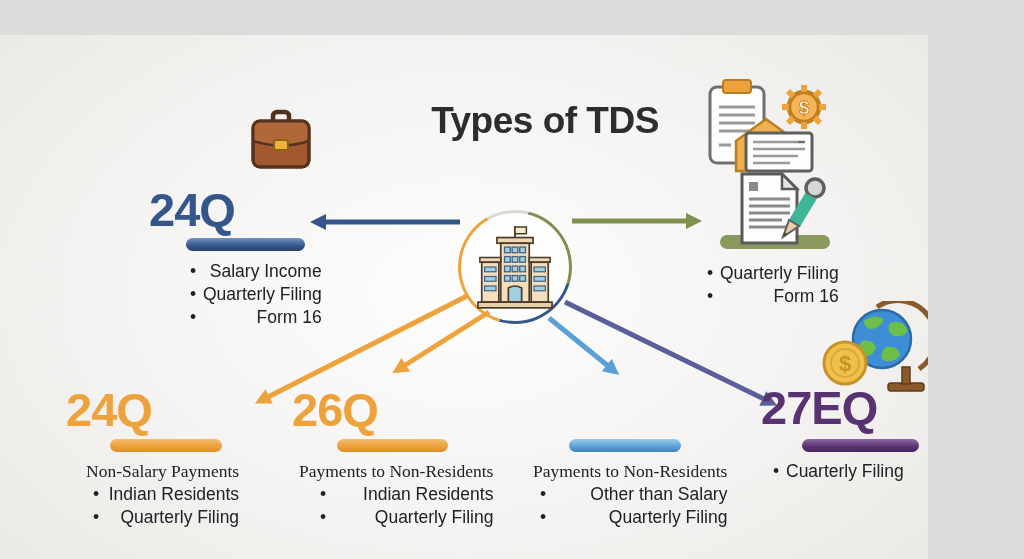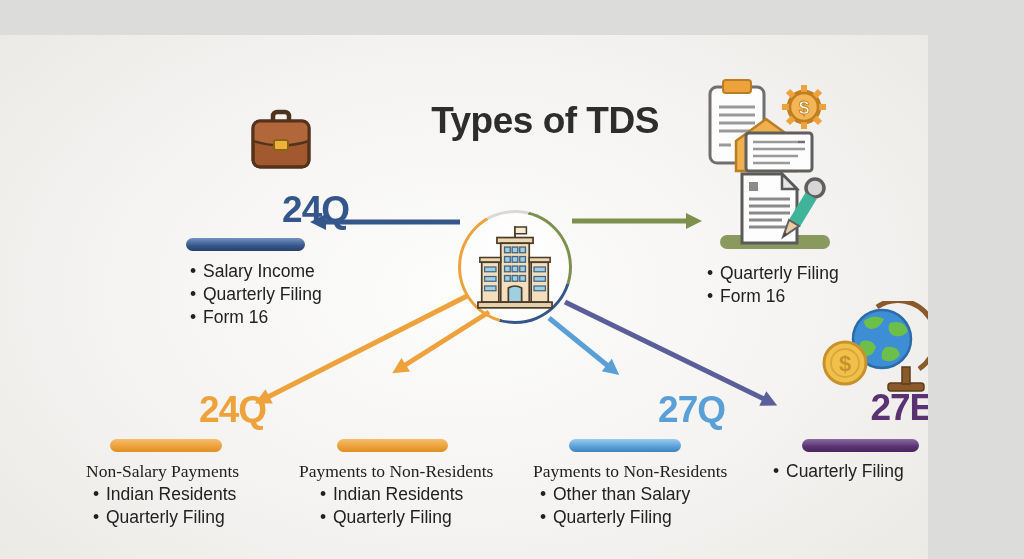--- a/index.html
+++ b/index.html
@@ -9,34 +9,34 @@
     background:radial-gradient(ellipse at 50% 46%, #fdfdfc 0%, #f4f3f1 55%, #e9e8e5 100%);
     margin-top:35px;
   }
   .stage::after{content:"";position:absolute;left:0;right:0;bottom:0;height:5px;background:#cfcecb;opacity:.55;}
   .abs{position:absolute;}
   .title{
     text-align:center;font-weight:bold;font-size:37px;line-height:39px;
     color:var(--title);letter-spacing:-.5px;
   }
   .heading{
-    text-align:right;font-weight:bold;font-size:37px;line-height:50px;letter-spacing:-1px;
+    text-align:left;font-weight:bold;font-size:47px;line-height:50px;letter-spacing:-1px;
   }
   .c-navy{color:var(--navy);}
   .c-orange{color:var(--orange);}
   .c-lightblue{color:var(--lightblue);}
   .c-purple{color:var(--purple);}
   .bar{height:13px;border-radius:7px;}
   .bar-navy{background:linear-gradient(180deg,#7393c2 0%,var(--navy) 60%,#27406a 100%);}
   .bar-orange{background:linear-gradient(180deg,#f6bd6e 0%,var(--orange) 55%,#de8f25 100%);}
   .bar-lightblue{background:linear-gradient(180deg,#9accee 0%,var(--lightblue) 60%,#3f83bd 100%);}
   .bar-purple{background:linear-gradient(180deg,#8a6ba3 0%,var(--purple) 60%,#47265c 100%);}
   .tblock{font-size:17.5px;line-height:23px;color:var(--text);white-space:nowrap;}
   .tblock .sub{margin:0 0 0 0;font-family:Liberation Serif, serif;}
-  .li{padding-left:20px;position:relative;}
+  .li{padding-left:20px;position:relative;text-align:right;}
   .li::before{content:"\2022";position:absolute;left:7px;top:0;color:var(--text);}
   .hub{
     border-radius:50%;
     background:conic-gradient(from 0deg,
       #d9d8d4 0deg 14deg,
       var(--olive) 14deg 108deg,
       var(--navy) 108deg 196deg,
       var(--orange) 196deg 330deg,
       #d9d8d4 330deg 360deg);
   }
@@ -197,28 +197,28 @@
   </svg>
 
   <div class="abs heading c-orange" style="left:66px;top:350px;width:200px;">24Q</div>
   <div class="abs bar bar-orange" style="left:110px;top:404px;width:112px;"></div>
   <div class="abs tblock" style="left:86px;top:425px;">
     <div class="sub">Non-Salary Payments</div>
     <div class="li">Indian Residents</div>
     <div class="li">Quarterly Filing</div>
   </div>
 
+  <div class="abs heading c-orange" style="left:292px;top:350px;width:200px;">26Q</div>
   <div class="abs bar bar-orange" style="left:337px;top:404px;width:111px;"></div>
   <div class="abs tblock" style="left:299px;top:425px;">
     <div class="sub">Payments to Non-Residents</div>
     <div class="li" style="margin-left:14px;">Indian Residents</div>
     <div class="li" style="margin-left:14px;">Quarterly Filing</div>
   </div>
 
-  <div class="abs heading c-lightblue" style="left:525px;top:350px;width:200px;">27Q</div>
   <div class="abs bar bar-lightblue" style="left:569px;top:404px;width:112px;"></div>
   <div class="abs tblock" style="left:533px;top:425px;">
     <div class="sub">Payments to Non-Residents</div>
     <div class="li">Other than Salary</div>
     <div class="li">Quarterly Filing</div>
   </div>
 
   <div class="abs" style="left:820px;top:266px;">
     <svg width="118" height="92" viewBox="0 0 118 92">
       <rect x="68" y="82" width="36" height="8" rx="3" fill="#8a5a2b" stroke="#5e3c1a" stroke-width="1.5"></rect>

